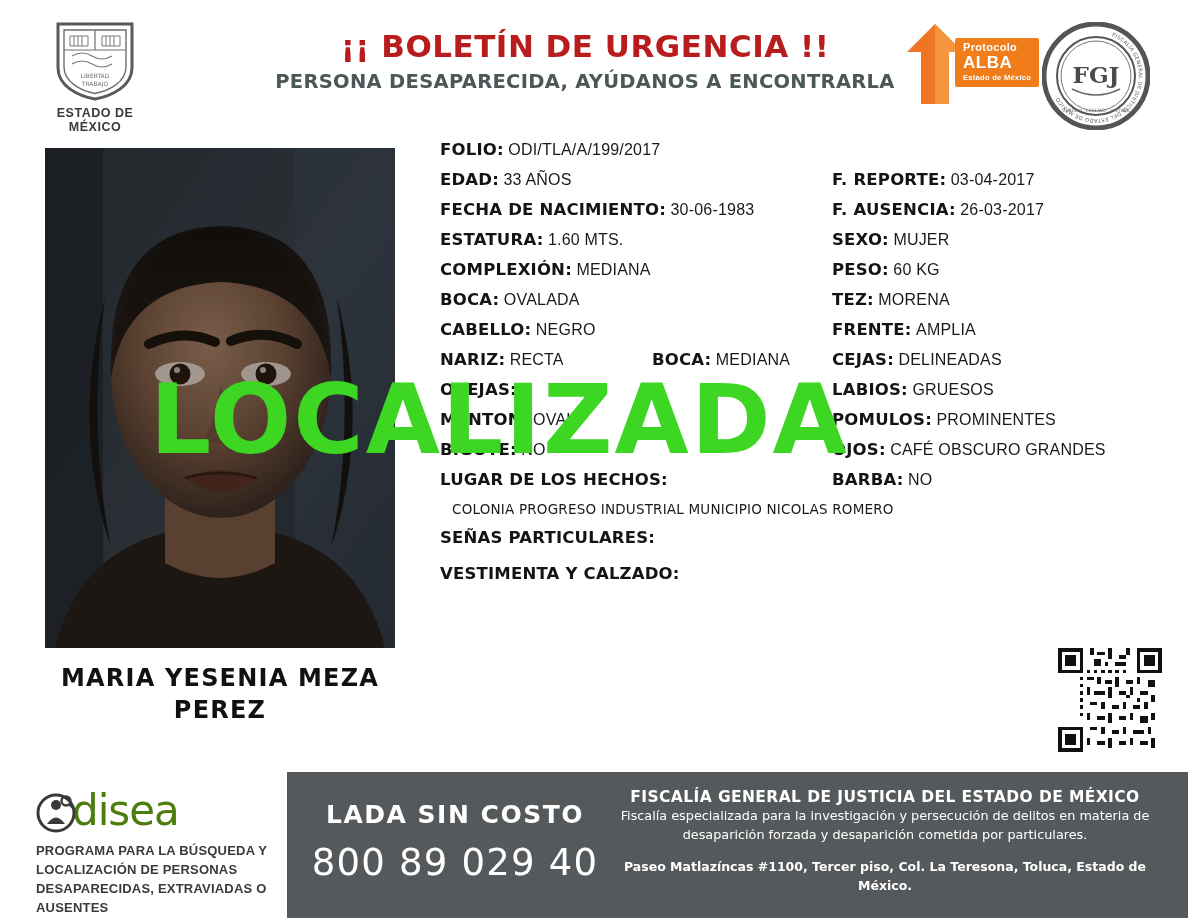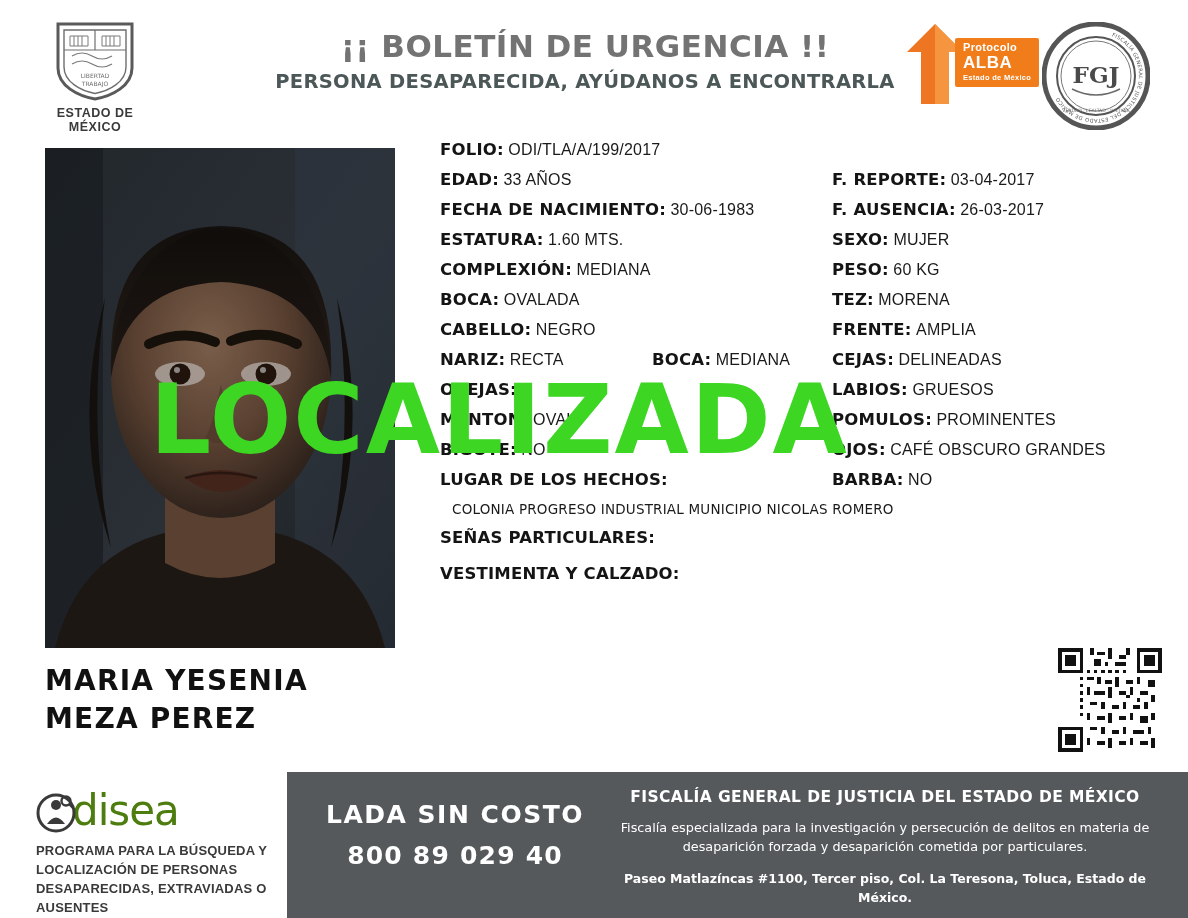--- a/index.html
+++ b/index.html
@@ -26,21 +26,21 @@
   }
   .crest-shield svg { display:block; }
   .crest-label {
     font-size: 12.5px; font-weight: bold; letter-spacing: .5px; color: #3a3a3a;
     margin-top: 4px;
   }
   .title-block {
     position: absolute; left: 255px; top: 28px; width: 660px; text-align: center;
   }
   .title-main {
-    font-size: 31px; font-weight: bold; color: #737373; letter-spacing: .5px;
+    font-size: 31px; font-weight: bold; color: #b91c1c; letter-spacing: .5px;
     font-family: "DejaVu Sans", sans-serif;
   }
   .title-sub {
     font-size: 19.5px; font-weight: bold; color: #4c5758; letter-spacing: .3px;
     margin-top: 6px; font-family: "DejaVu Sans", sans-serif;
   }
   
   .alba {
     position: absolute; left: 905px; top: 22px; width: 130px; height: 84px;
   }
@@ -61,21 +61,21 @@
   }
 
   
   .photo-frame {
     position: absolute; left: 45px; top: 148px; width: 350px; height: 500px;
     background: #2b2f33; overflow: hidden;
   }
   .photo-bg { position:absolute; inset:0; }
   .name {
     position: absolute; left: 45px; top: 662px; width: 350px;
-    font-size: 28px; font-weight: bold;
+    text-align: center; font-size: 24px; font-weight: bold;
     letter-spacing: 1.2px; line-height: 1.35; color: #111;
     font-family: "DejaVu Sans", sans-serif;
   }
 
   
   .fields { position: absolute; left: 440px; top: 140px; width: 720px; }
   .row { position: relative; height: 30px; }
   .lbl {
     font-weight: bold; font-size: 16.5px; color: #141414; letter-spacing: .2px;
     font-family: "DejaVu Sans", sans-serif;
@@ -108,26 +108,26 @@
   
   .footer-band {
     position: absolute; left: 287px; top: 772px; width: 901px; height: 146px;
     background: #55595b;
   }
   .lada {
     position: absolute; left: 310px; top: 800px; width: 290px; text-align: center;
     color: #fff;
   }
   .lada-1 { font-size: 25px; font-weight: bold; letter-spacing: 1.5px; font-family: "DejaVu Sans", sans-serif;}
-  .lada-2 { font-size: 25px; font-weight: bold; letter-spacing: 1.2px; margin-top: 12px; font-family: "DejaVu Sans", sans-serif;}
+  .lada-2 { font-size: 37px; font-weight: normal; letter-spacing: 1.2px; margin-top: 12px; font-family: "DejaVu Sans", sans-serif;}
   .fgjem {
     position: absolute; left: 600px; top: 788px; width: 570px; text-align: center; color: #fff;
   }
   .fgjem-title { font-size: 15.5px; font-weight: bold; letter-spacing: .4px; font-family: "DejaVu Sans", sans-serif;}
-  .fgjem-sub { font-size: 12.8px; margin-top: 12px; line-height: 1.5; font-family: "DejaVu Sans", sans-serif;}
+  .fgjem-sub { font-size: 12.8px; margin-top: 0; line-height: 1.5; font-family: "DejaVu Sans", sans-serif;}
   .fgjem-addr { font-size: 12.5px; font-weight: bold; margin-top: 14px; line-height: 1.5; font-family: "DejaVu Sans", sans-serif;}
 
   .disea { position: absolute; left: 30px; top: 790px; width: 250px; }
   .disea-word {
     font-size: 42px; font-weight: normal; color: #4d7c0f; letter-spacing: -1px;
     font-family: "DejaVu Sans", sans-serif; line-height: 1;
     padding-left: 42px;
   }
   .disea-logo { position: absolute; left: 6px; top: 2px; }
   .disea-sub {

